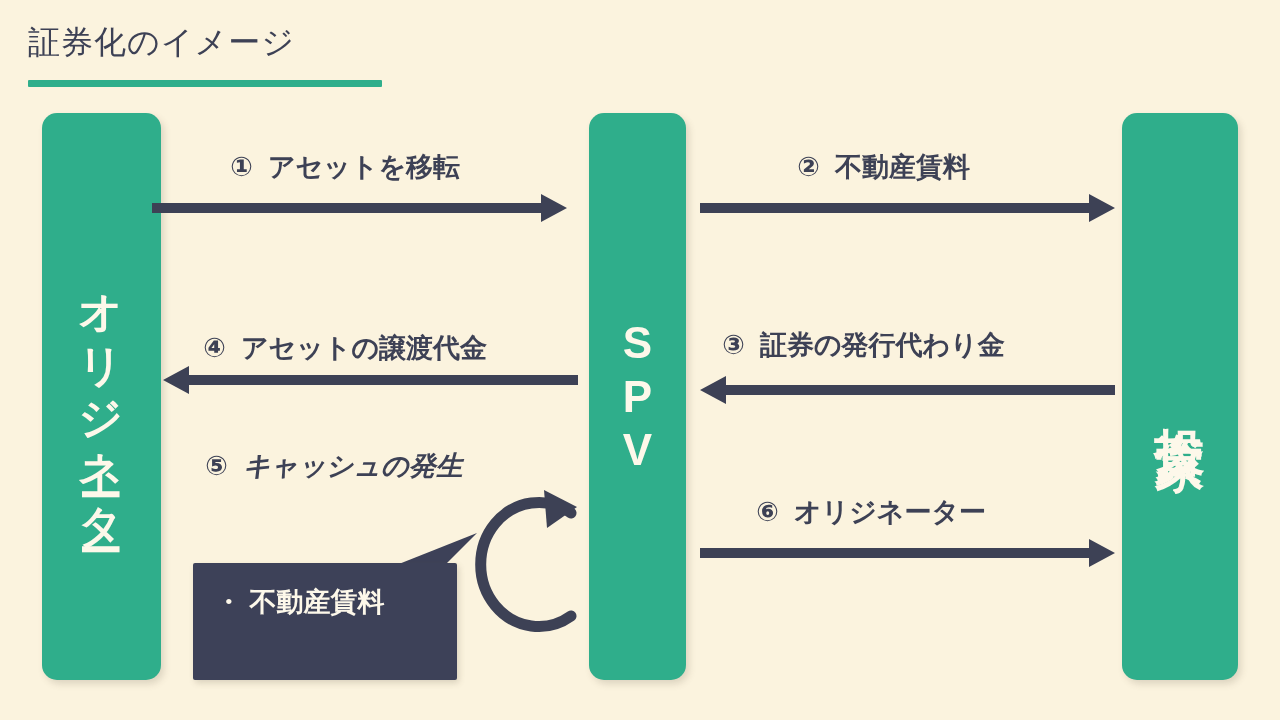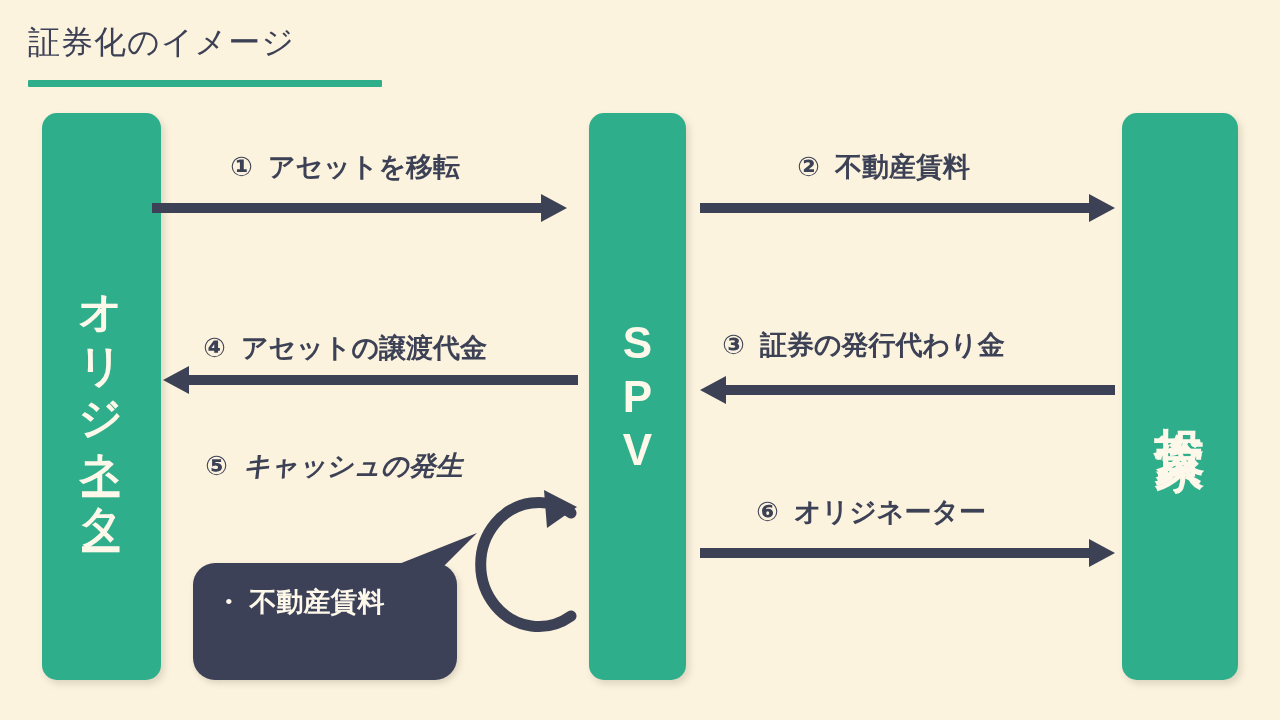--- a/index.html
+++ b/index.html
@@ -114,21 +114,21 @@
     width: 264px;
     height: 117px;
   }
   .callout-body {
     position: absolute;
     left: 0;
     top: 0;
     width: 264px;
     height: 117px;
     background: #3d4158;
-    border-radius: 22px;
+    border-radius: 2px;
     box-shadow: 2px 3px 6px rgba(90, 80, 60, 0.20);
   }
   .callout-text {
     position: absolute;
     left: 22px;
     top: 20px;
     color: #fdf8ea;
     font-weight: bold;
     font-size: 27px;
     line-height: 38px;

